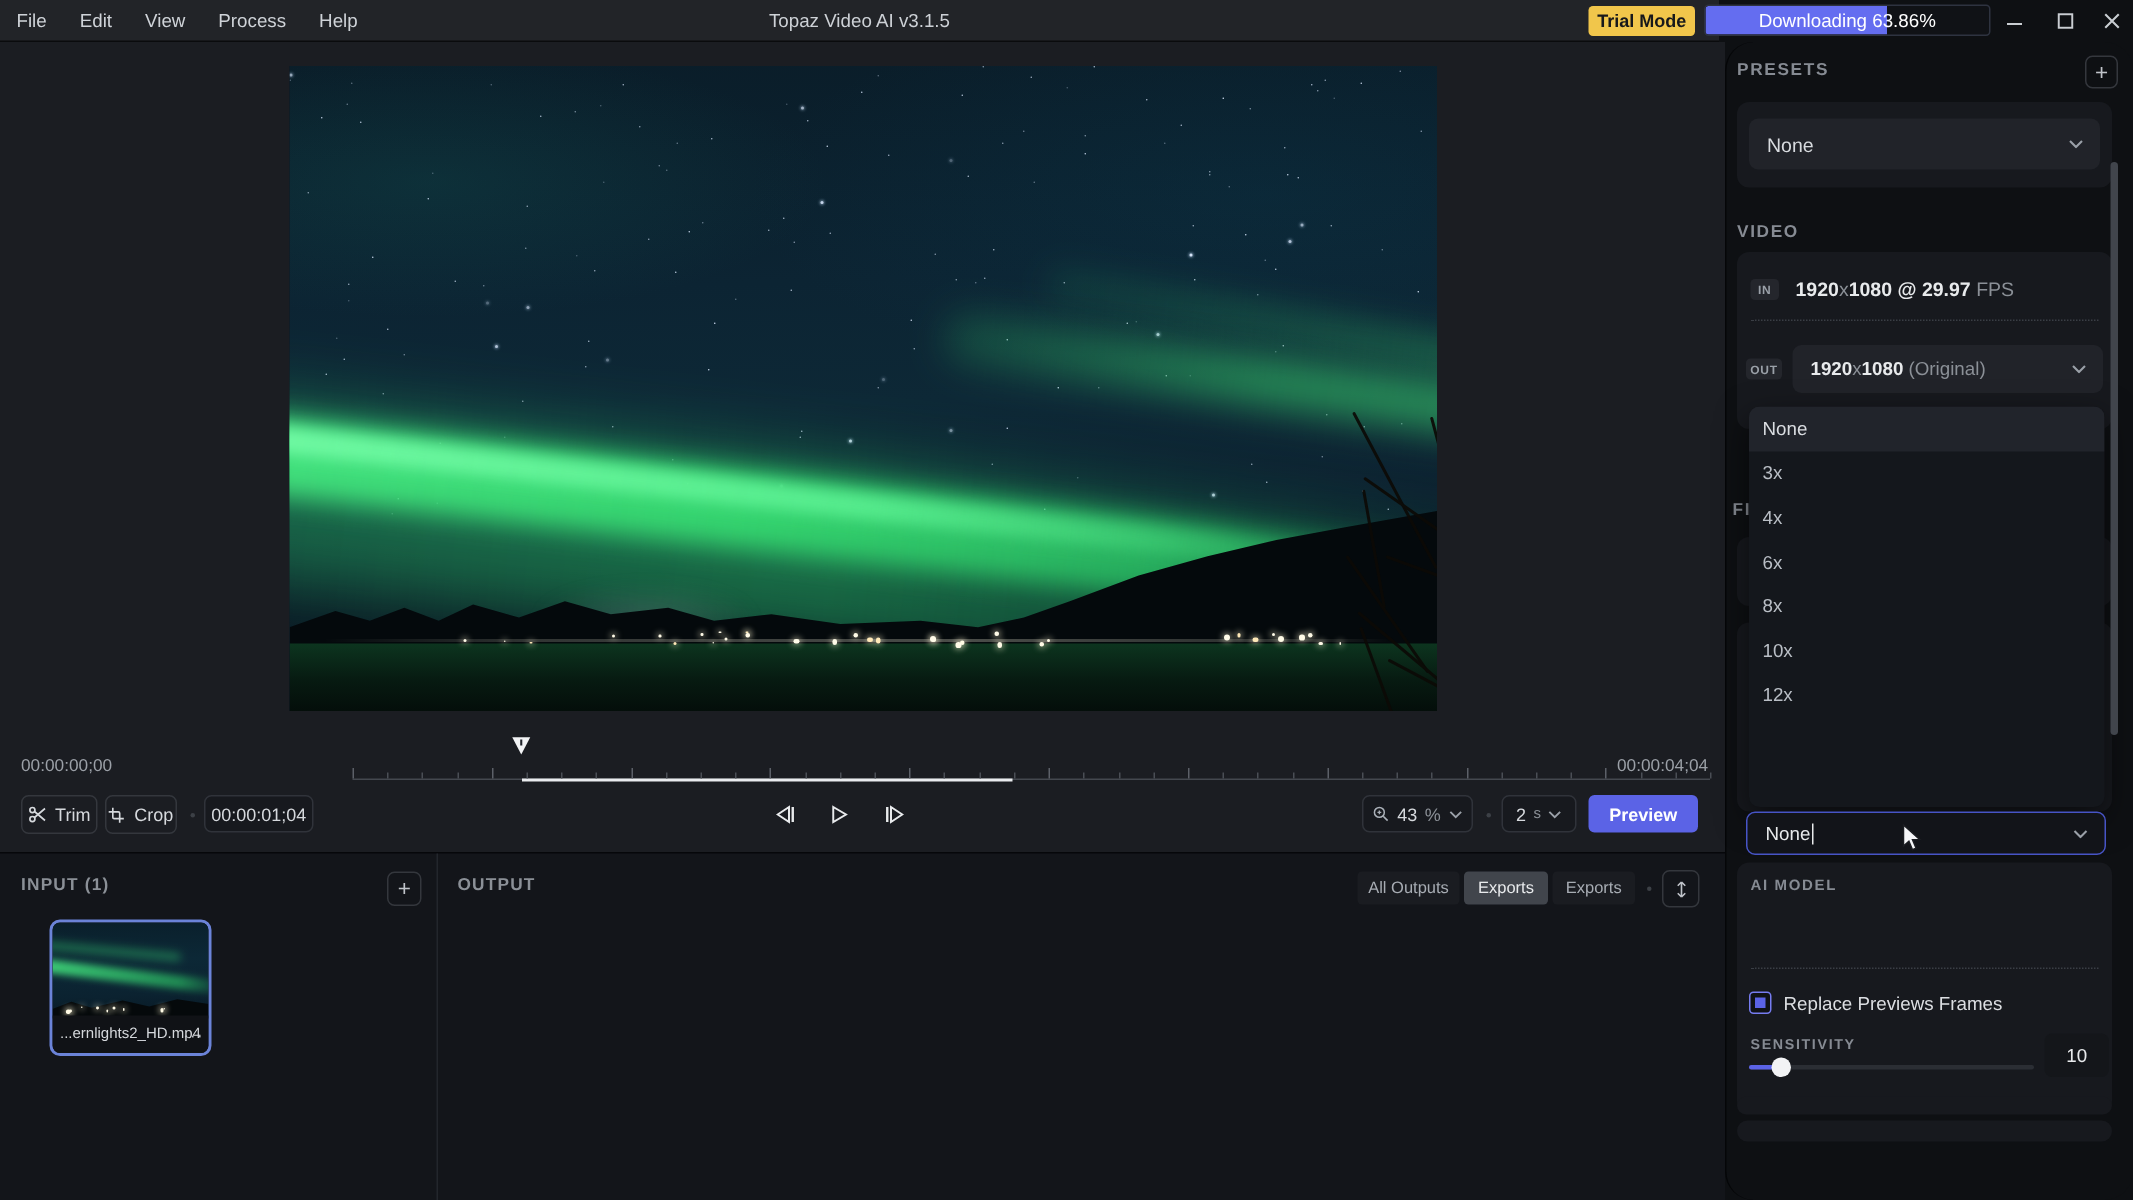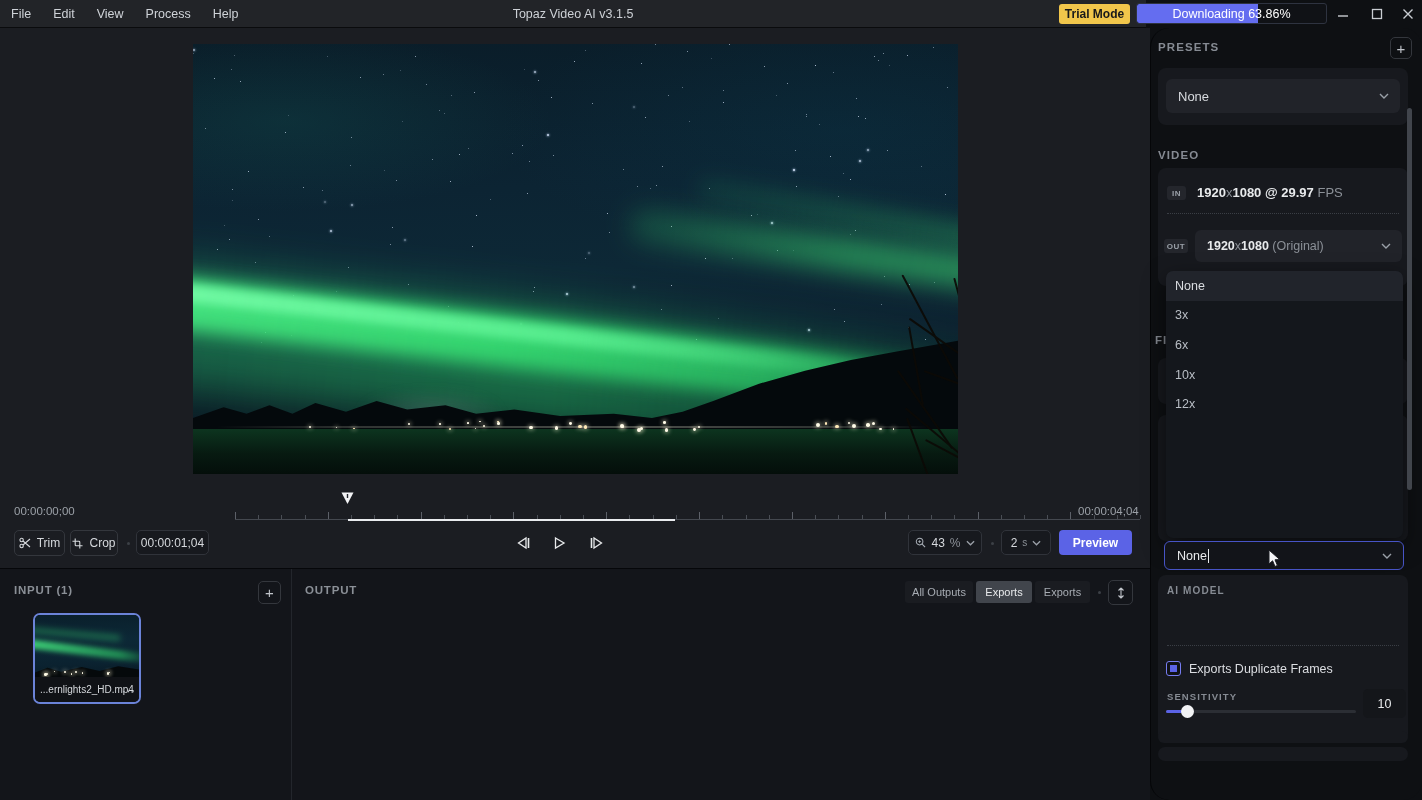--- a/index.html
+++ b/index.html
@@ -580,40 +580,42 @@
       </div>
     </div>
 
     <span class="side-label" style="left:4px; top:306px; z-index:1">FILTERS</span>
     <div class="card" style="left:7px; top:330px; width:250px; height:46px; z-index:1"></div>
     <div class="card" style="left:7px; top:387px; width:250px; height:126px; z-index:1"></div>
 
     <div id="scale-menu">
       <div class="opt hi">None</div>
       <div class="opt">3x</div>
+      <div class="opt">4x</div>
       <div class="opt">6x</div>
+      <div class="opt">8x</div>
       <div class="opt">10x</div>
       <div class="opt">12x</div>
     </div>
 
     <div id="combobox">
       <span>None</span>
         <span id="caret"></span>
       <svg width="10" height="6" class="chev" viewBox="0 0 10 6">
           <polyline points="1,1 5,5 9,1" fill="none" stroke="#9aa0a8" stroke-width="1.4"></polyline>
         </svg>
     </div>
 
     <div class="card" style="left:7px; top:547px; width:250px; height:167px"></div>
     <span class="side-label" style="left:16px; top:557px; font-size:10px">AI MODEL</span>
     <div class="dotted" style="left:16px; top:617px; width:232px; z-index:2"></div>
     <div id="checkbox">
         <div class="inner"></div>
       </div>
-    <span class="abs" style="left:38px; top:634px; font-size:12.5px; color:#dcdee2; z-index:2">Exports Duplicate Frames</span>
+    <span class="abs" style="left:38px; top:634px; font-size:12.5px; color:#dcdee2; z-index:2">Replace Previews Frames</span>
     <span class="side-label" style="left:16px; top:663px; font-size:9.5px">SENSITIVITY</span>
     <div class="slider-track" style="left:15px; top:682px; width:190px; z-index:2">
       <div class="slider-fill" style="width: 11%;"></div>
       <div class="slider-knob" style="left: calc(11% - 6px);"></div>
     </div>
     <div id="val-box">
       <span>10</span>
     </div>
 
     <div class="card" style="left:7px; top:703px; width:250px; height:12px"></div>

